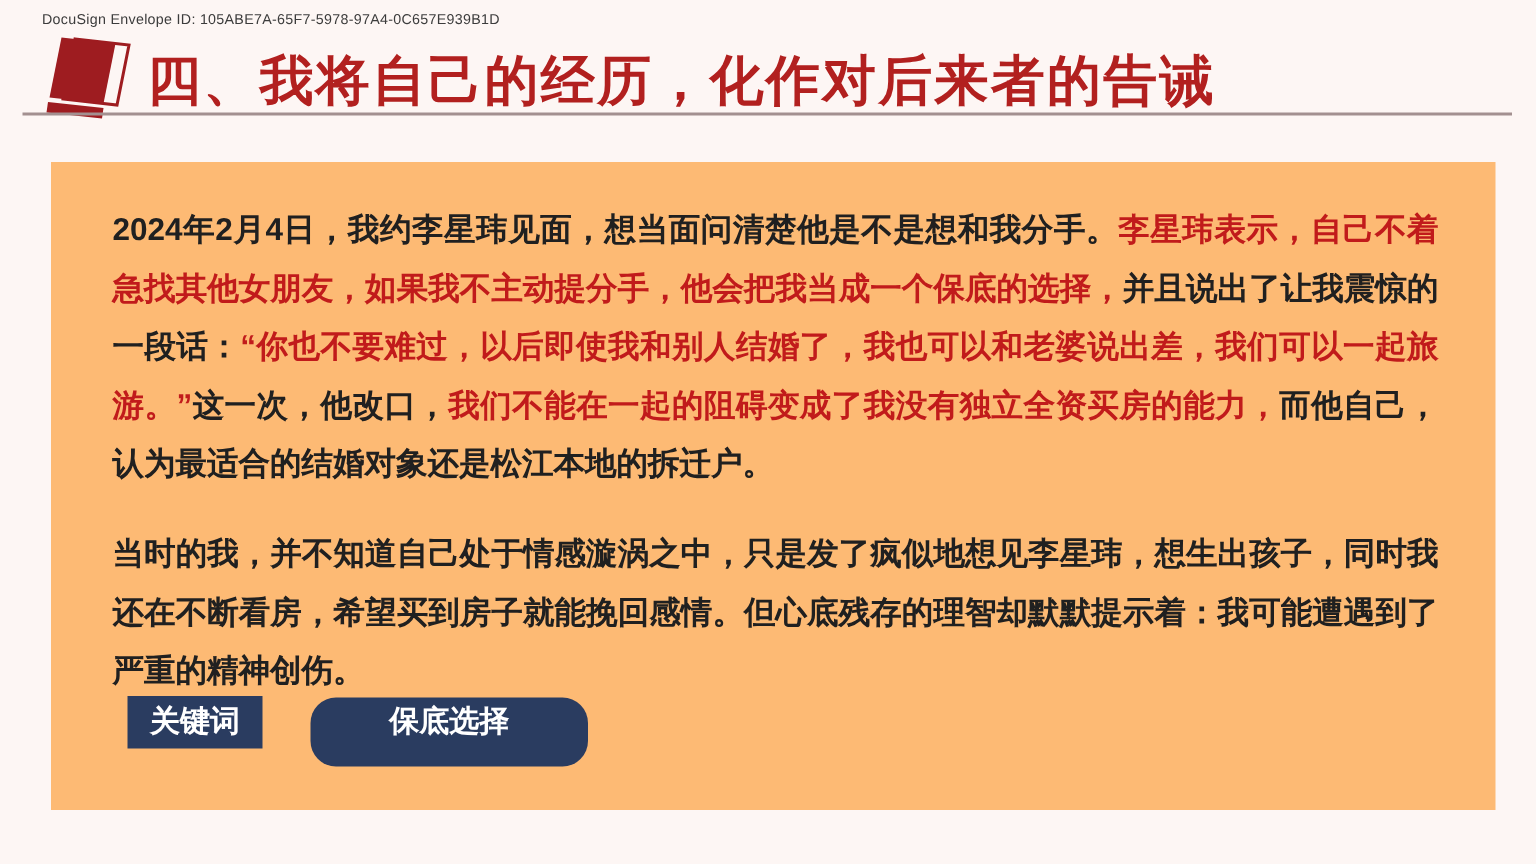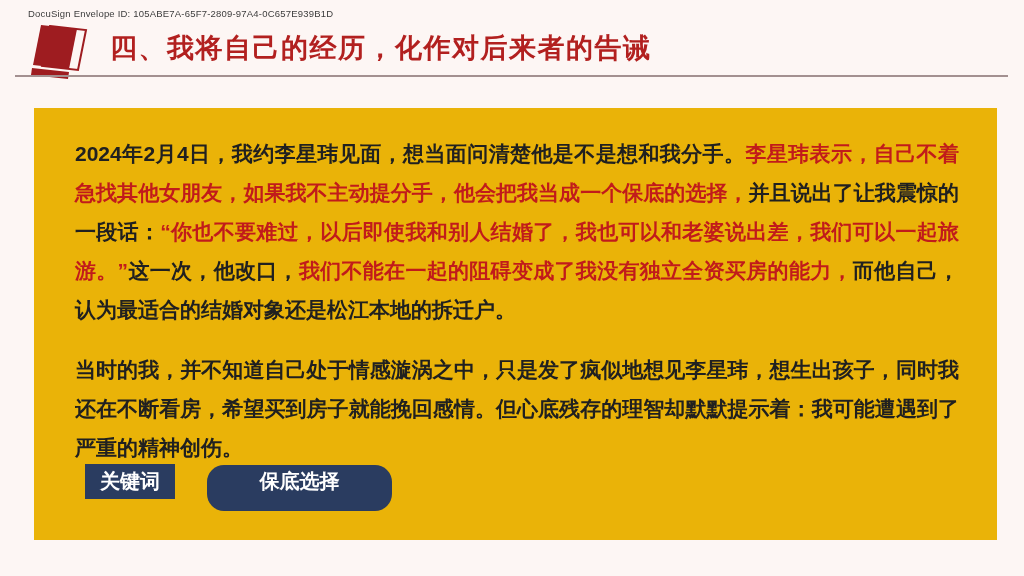--- a/index.html
+++ b/index.html
@@ -10,31 +10,30 @@
     font-family:"Liberation Sans", sans-serif;
     overflow:hidden;
   }
   .docusign {
     position:absolute; left:28px; top:8px;
     font-size:9.5px; color:#3c3c3c; letter-spacing:.2px;
   }
   .book-icon { position:absolute; left:26px; top:22px; width:70px; height:70px; }
   .page-title {
     position:absolute; left:98px; top:30px;
-    font-size:27px; font-weight:bold; color:#b2201f; letter-spacing:1.5px;
+    font-size:36px; font-weight:bold; color:#b2201f; letter-spacing:1.5px;
     white-space:nowrap;
-    margin-left:12px;
   }
   .divider {
     position:absolute; left:15px; top:75px; width:993px; height:2px;
     background:#a39090;
   }
   .panel {
     position:absolute; left:34px; top:108px; width:963px; height:432px;
-    background:#eab308;
+    background:#fdba74;
   }
   .body-text {
     position:absolute; left:41px; top:26px; width:884px;
     font-size:21px; font-weight:bold; line-height:39px;
     color:#202020; text-align:justify; word-break:break-all;
   }
   .body-text p + p { margin-top:21px; }
   .em-red { color:#c11b1b; }
   .txt { color:#202020; }
   .kw-box {
@@ -52,21 +51,21 @@
     background:#2a3c60; color:#ffffff; font-weight:bold;
     text-align:center; line-height:33px; border-radius:17px;
     white-space:nowrap;
   }
   .tag-1 { left:173px; width:185px; font-size:20px; }
   .tag-2 { left:386px; width:390px; font-size:21px; }
 </style>
 </head>
 <body>
 
-<div class="docusign">DocuSign Envelope ID: 105ABE7A-65F7-2809-97A4-0C657E939B1D</div>
+<div class="docusign">DocuSign Envelope ID: 105ABE7A-65F7-5978-97A4-0C657E939B1D</div>
 
 <svg class="book-icon" viewBox="0 0 70 70" aria-hidden="true">
   <path d="M24 4 L60 8 L52 48 L16 44 Z" fill="none" stroke="#9e1c20" stroke-width="2"></path>
   <path d="M15 3 L51 7 L43 47 L7 43 Z" fill="#9e1c20"></path>
   <path d="M6 46 L43 50 L42 57 L5 53 Z" fill="#9e1c20"></path>
 </svg>
 
 <div class="page-title">四、我将自己的经历，化作对后来者的告诫</div>
 
 <div class="divider"></div>

